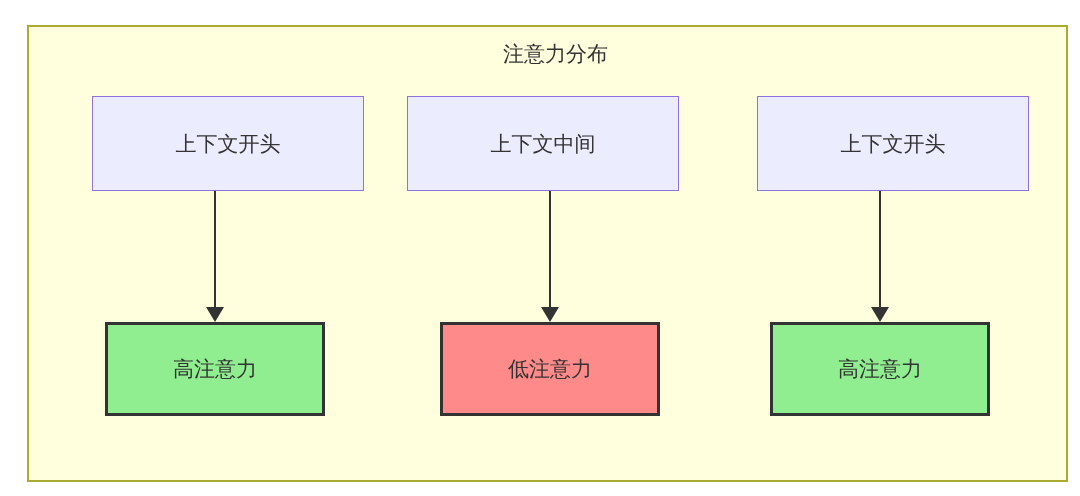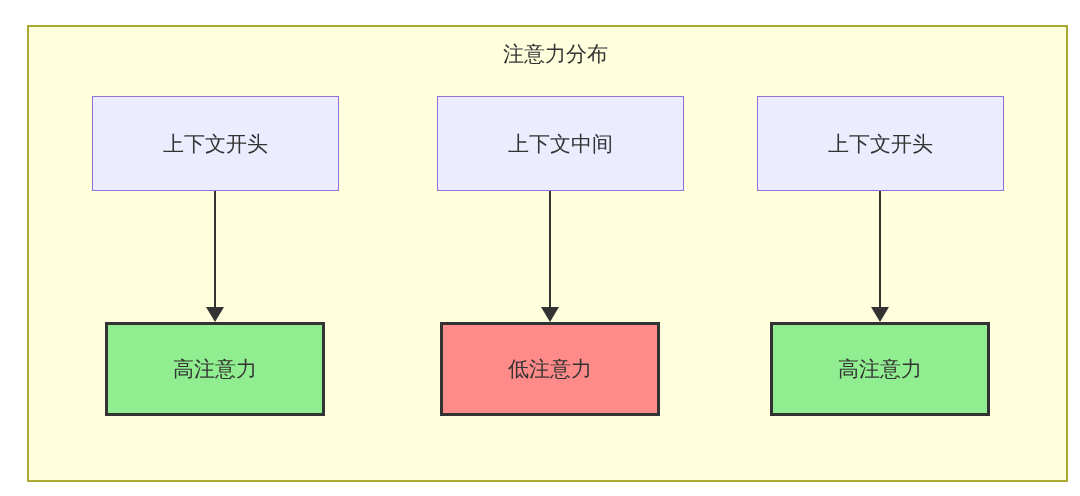--- a/index.html
+++ b/index.html
@@ -45,37 +45,37 @@
   .node {
     position: absolute;
     display: flex;
     align-items: center;
     justify-content: center;
     font-size: 21px;
     text-align: center;
   }
   .node-source {
     top: 69px;               
-    width: 247px;
+    width: 272px;
     height: 95px;
     background: var(--source-fill);
     border: 1px solid var(--source-border);
   }
   .node-result {
     top: 295px;              
     width: 220px;
     height: 94px;
     border: 3px solid var(--result-border);
   }
   .node-high { background: var(--high-fill); }
   .node-low  { background: var(--low-fill); }
 
   
   .col-0 .node-source { left: 63px;  }  
-  .col-1 .node-source { left: 408px; justify-content: center; }
+  .col-1 .node-source { left: 378px; justify-content: center; }
   .col-2 .node-source { left: 728px; }
   .col-0 .node-result { left: 76px;  }
   .col-1 .node-result { left: 411px; }
   .col-2 .node-result { left: 741px; }
   .col-0 .arrow { left: 176px; }
   .col-1 .arrow { left: 511px; }
   .col-2 .arrow { left: 841px; }
 
   .arrow {
     position: absolute;

